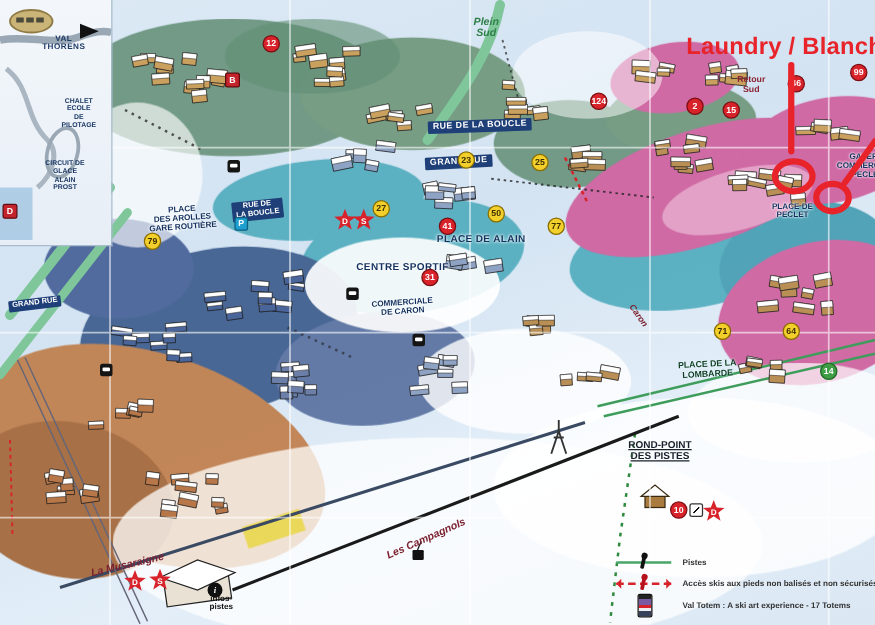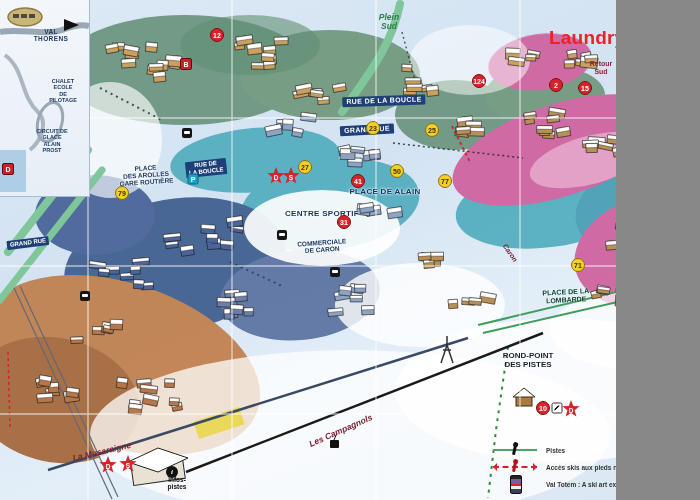--- a/index.html
+++ b/index.html
@@ -1,16 +1,16 @@
 <!DOCTYPE html>
 <html><head>
 <meta charset="utf-8">
 <style>
   html,body{margin:0;padding:0;background:#888;}
-  .stage{position:relative;width:616px;height:500px;overflow:hidden;
+  .stage{position:relative;width:700px;height:500px;overflow:hidden;
          background:linear-gradient(160deg,#dce9f5 0%,#d3e3f2 40%,#e3eef8 70%,#dbe8f4 100%);
          font-family:"Liberation Sans",sans-serif;}
   .stage svg{position:absolute;left:0;top:0;}
   #labels{position:absolute;inset:0;z-index:5;pointer-events:none;}
   #markers{position:absolute;inset:0;z-index:6;pointer-events:none;}
   #legend{position:absolute;left:492px;top:443px;z-index:7;display:flex;flex-direction:column;gap:3px;}
   #inset{position:absolute;left:0;top:0;width:89px;height:196px;z-index:8;
          background:linear-gradient(#f3f7fb,#e7eef6);border-right:1px solid #a8bccd;border-bottom:1px solid #a8bccd;}
   #anno{position:absolute;inset:0;z-index:9;pointer-events:none;}
 
@@ -832,21 +832,21 @@
       <div class="map-label st-place" style="left: 322px; top: 246px; --r: -4deg;">COMMERCIALE
 DE CARON</div>
       <div class="map-label st-place-lg" style="left: 385px; top: 192px; --r: 0deg;">PLACE DE ALAIN</div>
       <div class="map-label st-place" style="left: 634px; top: 169px; --r: 0deg;">PLACE DE
 PECLET</div>
       <div class="map-label st-place" style="left: 694px; top: 133px; --r: 0deg;">GALERIE
 COMMERCIALE
 PECLET</div>
       <div class="map-label st-place-green" style="left: 566px; top: 296px; --r: -3deg;">PLACE DE LA
 LOMBARDE</div>
-      <div class="map-label st-dark" style="left: 528px; top: 361px; --r: 0deg;">ROND-POINT
+      <div class="map-label st-dark" style="left: 528px; top: 361px; text-decoration: underline; --r: 0deg;">ROND-POINT
 DES PISTES</div>
       <div class="map-label st-maroon" style="left: 102px; top: 452px; --r: -13deg;">La Musaraigne</div>
       <div class="map-label st-maroon" style="left: 341px; top: 431px; --r: -24deg;">Les Campagnols</div>
       <div class="map-label st-info" style="left: 177px; top: 483px; --r: 0deg;">infos-
 pistes</div>
       <div class="map-label st-maroon-sm" style="left: 510px; top: 253px; --r: 55deg;">Caron</div>
     </div>
 
   <div id="markers">
       <div class="mk mk-red" style="left: 217px; top: 35px;">12</div>

